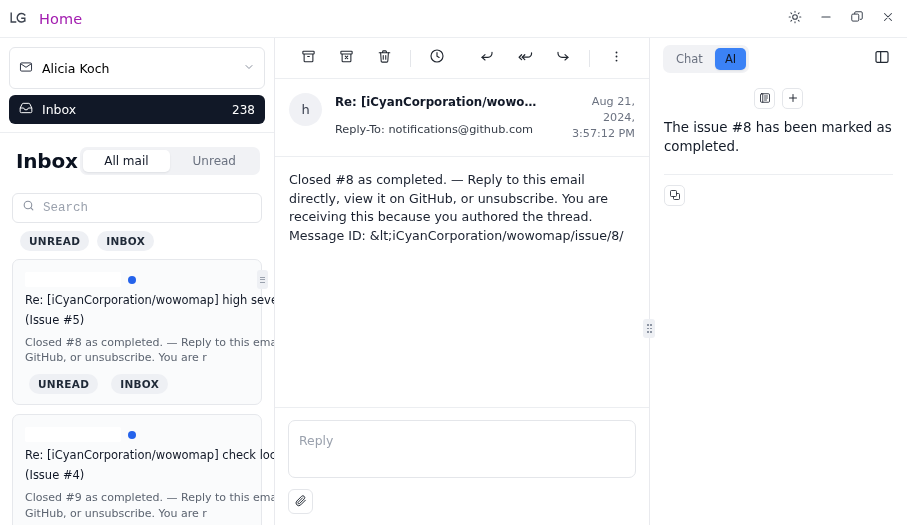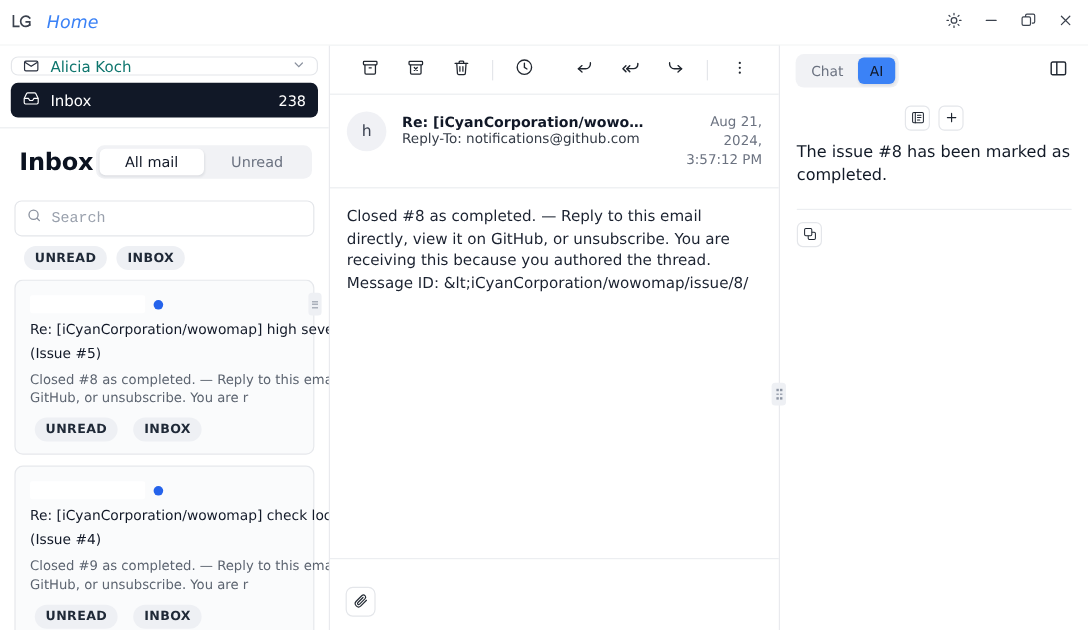--- a/index.html
+++ b/index.html
@@ -38,21 +38,21 @@
   }
   .brand {
     display: flex; align-items: center; gap: 12px;
   }
   .logo-mark {
     width: 18px; height: 18px;
     display: flex; align-items: center; justify-content: center;
     color: #333a45;
   }
   .app-title {
-    font-size: 14.5px; color: #3b82f6; letter-spacing: .1px; font-style: italic;
+    font-size: 14.5px; color: #a21caf; letter-spacing: .1px;
   }
   .win-controls {
     position: absolute; right: 4px; top: 0;
     height: 37px; display: flex; align-items: center; gap: 0;
   }
   .win-btn {
     width: 31px; height: 30px;
     display: flex; align-items: center; justify-content: center;
     color: #3b424e; background: transparent; border: none;
     cursor: default;
@@ -70,26 +70,26 @@
   .left-col {
     width: 275px; flex: 0 0 275px;
     display: flex; flex-direction: column;
     background: #ffffff;
     border-right: 1px solid #e9eaee;
     position: relative;
     min-height: 0;
   }
   .account-wrap { padding: 9px 9px 6px 9px; }
   .account-select {
-    height: 16px;
+    height: 42px;
     border: 1px solid #e4e6ea; border-radius: 6px;
-    display: flex; gap: 9px;
+    display: flex; align-items: center; gap: 9px;
     padding: 0 9px;
     background: #fff;
-    font-size: 12.5px; color: #0f766e;
+    font-size: 12.5px; color: #000000;
   }
   .account-select .chev { margin-left: auto; color: #8a919e; }
   .nav {
     padding: 0 9px 8px 9px;
   }
   .nav-item {
     height: 29px; border-radius: 6px;
     display: flex; align-items: center; gap: 9px;
     padding: 0 10px;
     font-size: 12.5px;
@@ -210,21 +210,21 @@
     background: #f0f1f5; color: #3a4150;
     display: flex; align-items: center; justify-content: center;
     font-size: 13px; flex: 0 0 33px;
   }
   .hdr-mid { flex: 1 1 auto; min-width: 0; padding-top: 2px; }
   .hdr-subject {
     font-size: 11.8px; font-weight: 700; color: #111827;
     white-space: nowrap; overflow: hidden; text-overflow: ellipsis;
     max-width: 240px;
   }
-  .hdr-replyto { margin-top: 0; font-size: 11.3px; color: #343b46; }
+  .hdr-replyto { margin-top: 14px; font-size: 11.3px; color: #343b46; }
   .hdr-date {
     flex: 0 0 auto; text-align: right;
     font-size: 11.2px; color: #6b7280; line-height: 1.45;
     padding-top: 1px; width: 74px;
   }
 
   .mail-body {
     flex: 1 1 auto; min-height: 0;
     padding: 14px 22px 12px 14px;
     font-size: 12.6px; line-height: 1.5; color: #1b2230;
@@ -550,20 +550,23 @@
         </div>
         <div class="hdr-date">
           <div>Aug 21, 2024,</div>
           <div>3:57:12 PM</div>
         </div>
       </div>
 
       <div class="mail-body">Closed #8 as completed. — Reply to this email directly, view it on GitHub, or unsubscribe. You are receiving this because you authored the thread. Message ID: &amp;lt;iCyanCorporation/wowomap/issue/8/</div>
 
       <div class="reply-area">
+        <div class="reply-box">
+          <span class="reply-ph">Reply</span>
+        </div>
         <div class="reply-actions">
           <div class="attach-btn">
             <span>
               <svg width="13" height="13" viewBox="0 0 24 24" fill="none" stroke="#222933" stroke-width="1.8" stroke-linecap="round" stroke-linejoin="round">
                 <path d="M21 11.5l-8.6 8.6a5 5 0 0 1-7.1-7.1l8.8-8.8a3.4 3.4 0 0 1 4.8 4.8l-8.8 8.8a1.8 1.8 0 0 1-2.5-2.5l8.1-8.1"></path>
               </svg>
             </span>
           </div>
         </div>
       </div>

